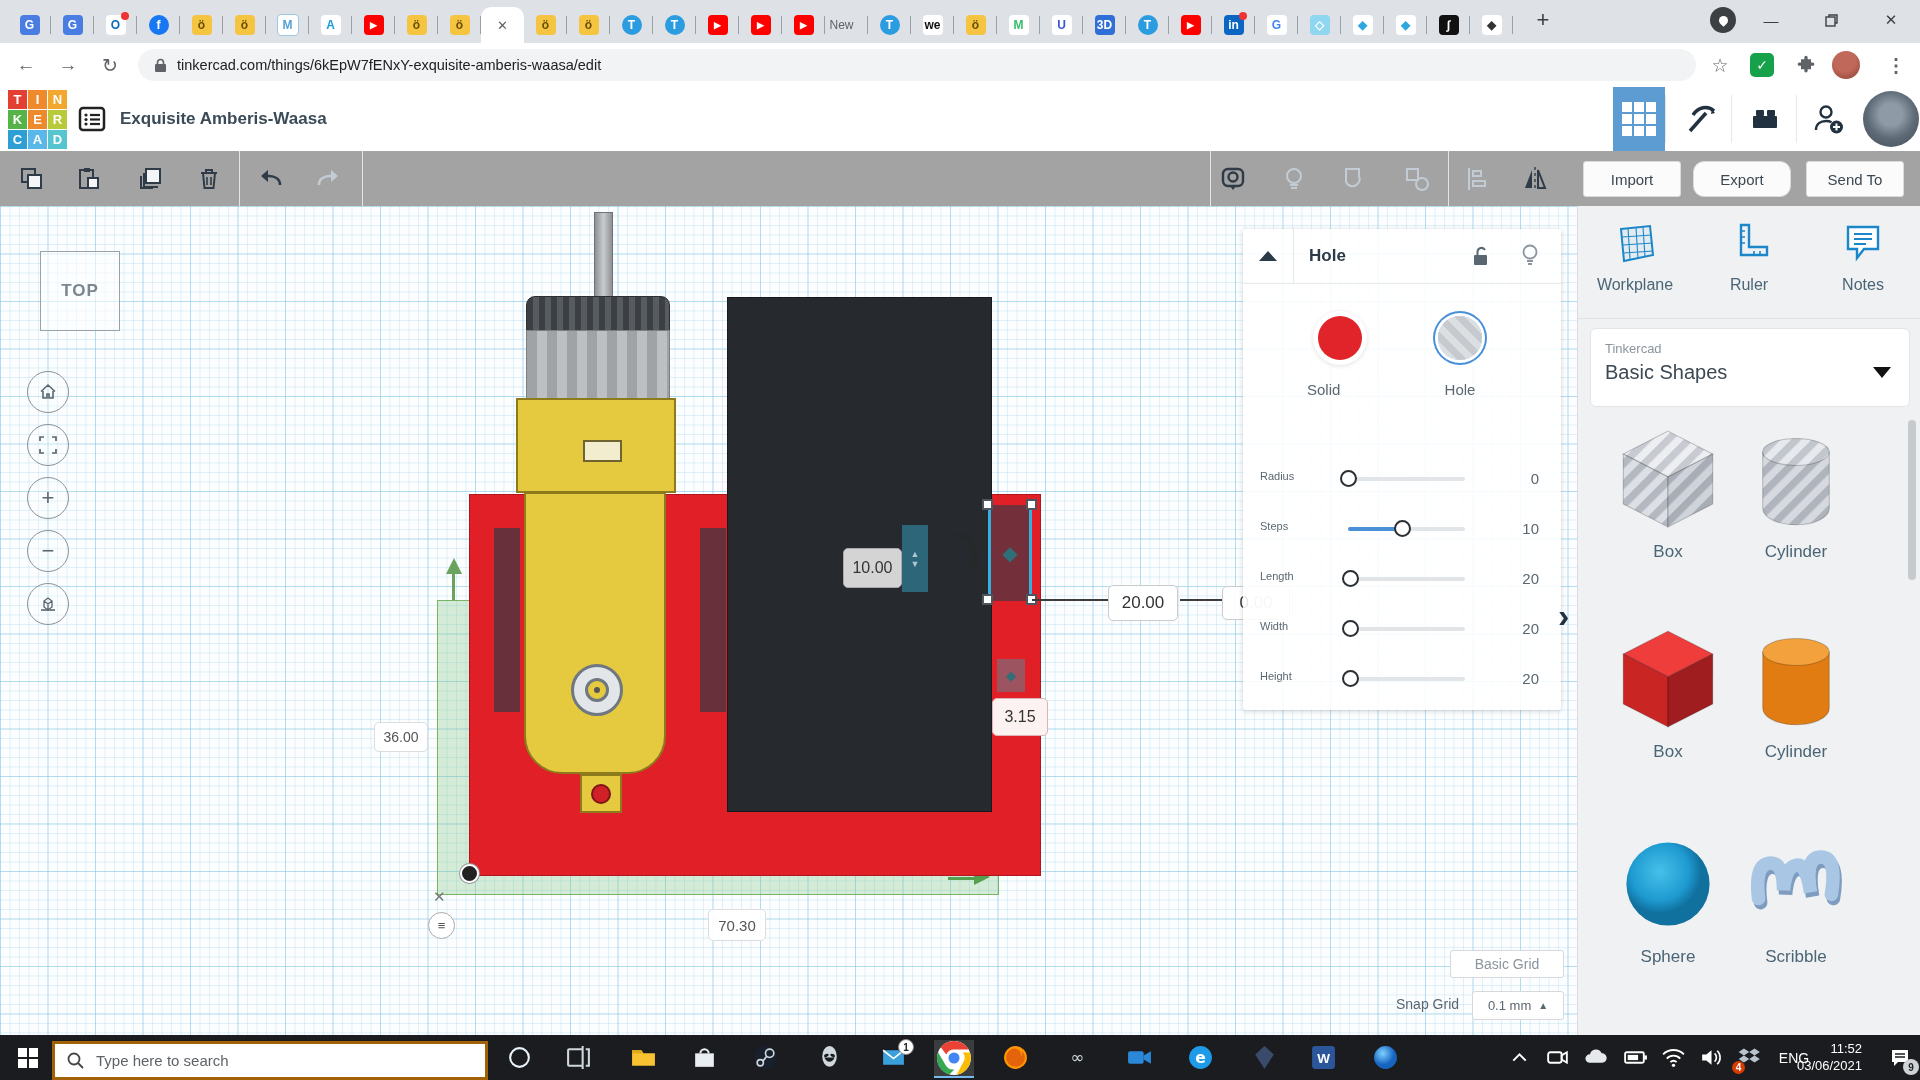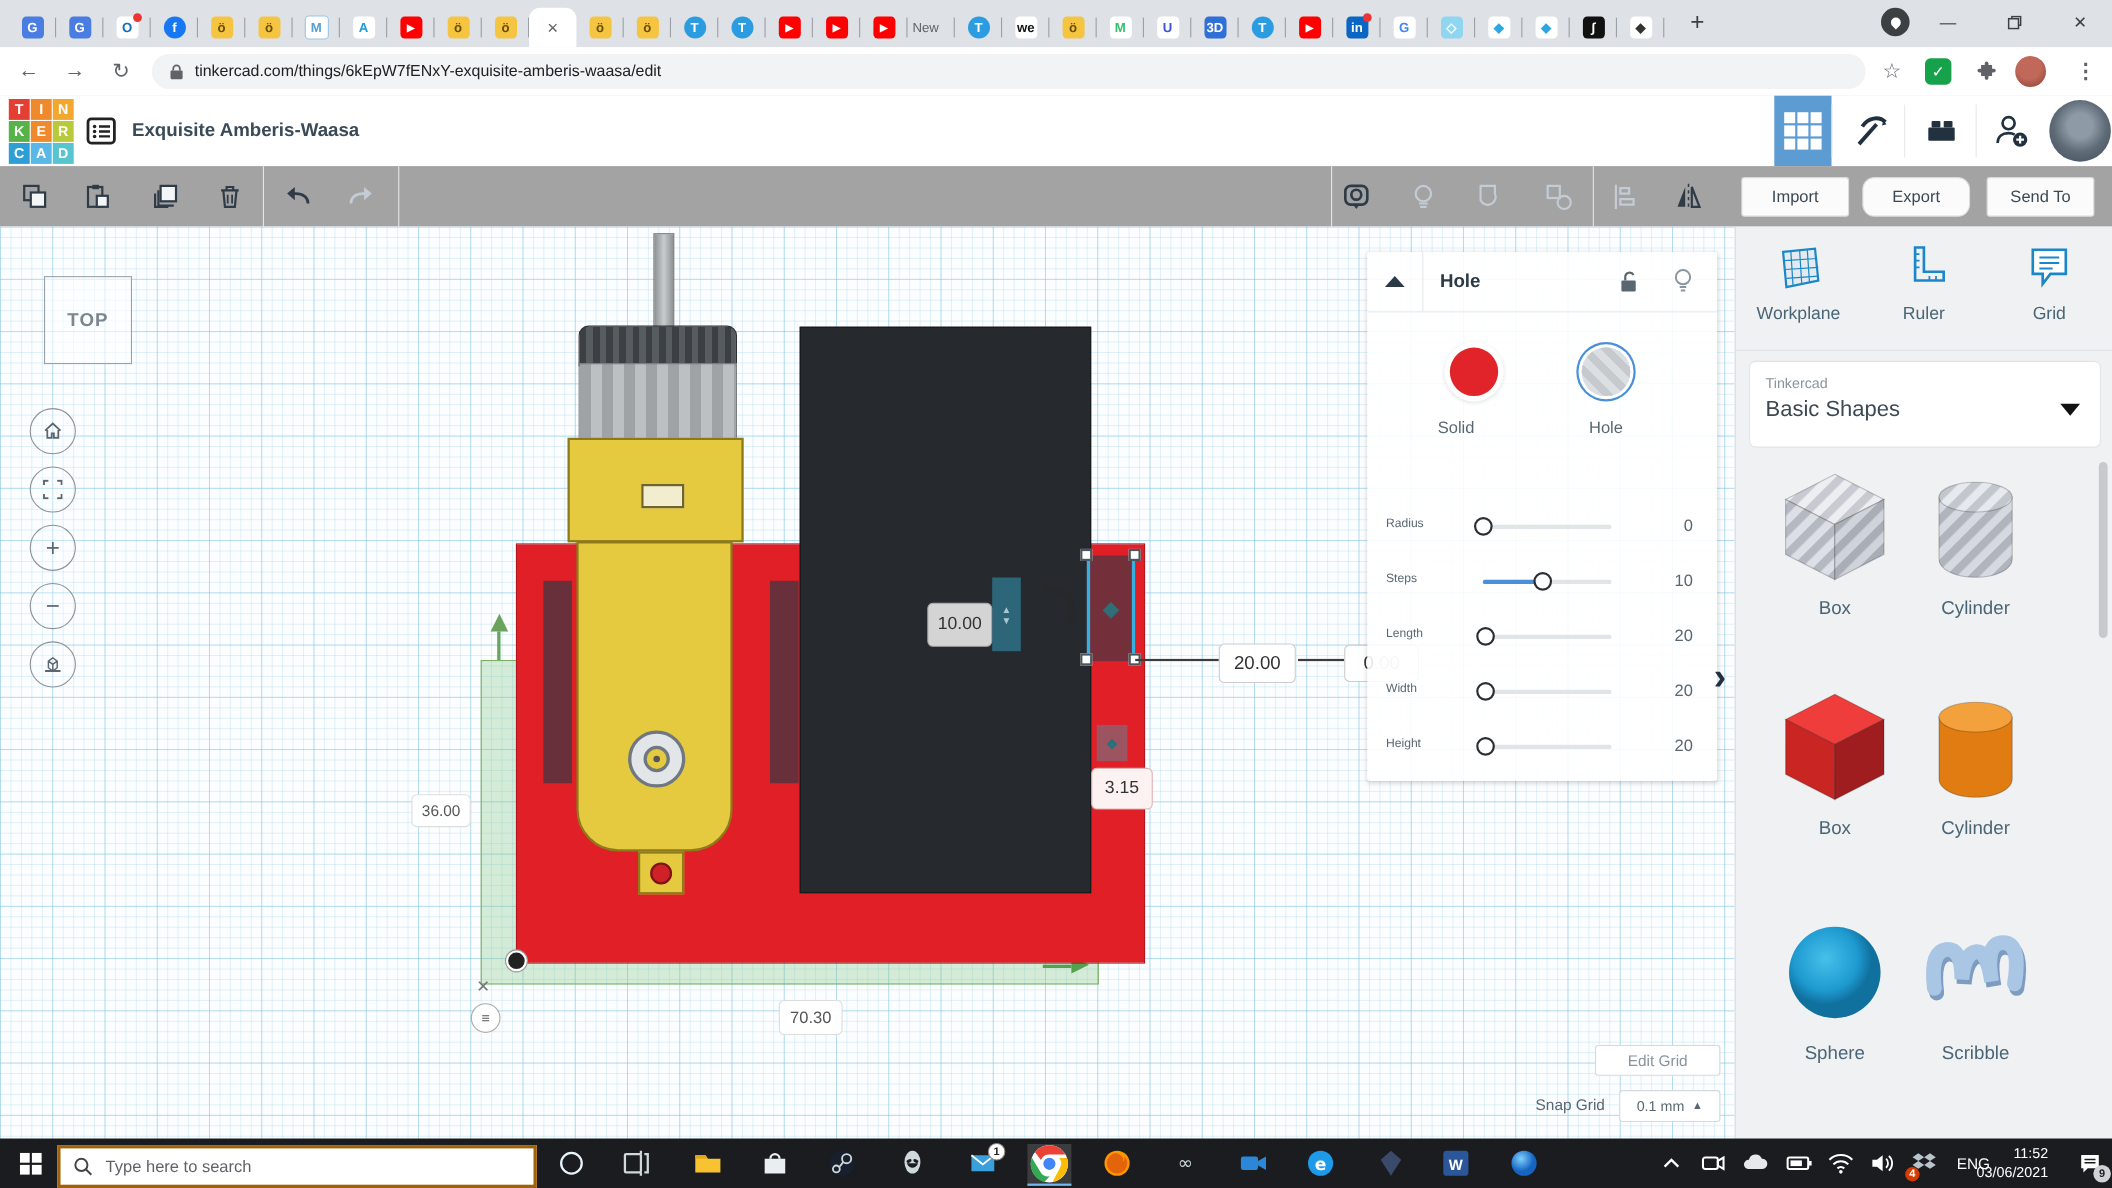--- a/index.html
+++ b/index.html
@@ -475,21 +475,21 @@
         <span style="color:#bbb;">.00</span>
       </div>
     <div class="dimlabel" style="left:992px;top:492px;width:54px;height:36px;background:#fdf2f2;border-color:#e0b2b6;">3.15</div>
     <div class="dimlabel" style="left:374px;top:516px;width:52px;height:28px;font-size:14px;color:#555;border-color:#ddd;">36.00</div>
     <div class="dimlabel" style="left:708px;top:703px;width:56px;height:30px;font-size:15px;color:#555;border-color:#ddd;">70.30</div>
 
     <div class="abs" style="left:460px;top:658px;width:15px;height:15px;border-radius:50%;background:#222;border:2px solid #fff;box-shadow:0 0 0 1px #999;"></div>
     <div class="abs" style="left:433px;top:682px;font-size:15px;color:#777;">✕</div>
     <div class="abs flexc" style="left:428px;top:706px;width:25px;height:25px;border-radius:50%;background:#fff;border:1px solid #aaa;color:#555;font-size:13px;">≡</div>
 
-    <div class="abs flexc" style="left:1450px;top:744px;width:112px;height:26px;background:#fff;border:1px solid #d5d9dd;border-radius:3px;font-size:14px;color:#8a949e;">Edit Grid</div>
+    <div class="abs flexc" style="left:1450px;top:744px;width:112px;height:26px;background:#fff;border:1px solid #d5d9dd;border-radius:3px;font-size:14px;color:#8a949e;">Basic Grid</div>
     <div class="abs" style="left:1396px;top:790px;font-size:14px;color:#5b6770;">Snap Grid</div>
     <div class="abs flexc" style="left:1472px;top:785px;width:90px;height:27px;background:#fff;border:1px solid #d5d9dd;border-radius:3px;font-size:13px;color:#5b6770;gap:7px;">
       <span>0.1 mm</span>
         <span style="font-size:10px;">▲</span>
     </div>
   </div>
 
   <div class="abs" style="left:1558px;top:596px;font-size:34px;font-weight:bold;color:#223140;z-index:5;">›</div>
 
   <div id="inspector" class="abs">
@@ -569,21 +569,21 @@
               <path d="M9 9L38 6 41 35 12 41z" fill="rgba(27,135,201,.06)" stroke="#1b87c9" stroke-width="2"></path>
               <path d="M16 8l2 31M24 7.5l2 31M31 7l2 30M10 17l30-2M11 25l30-2M12 33l29-2" stroke="#1b87c9" stroke-width="1.1"></path>
             </svg></span><div class="lbl">Workplane</div></div>
         <div class="toolitem" style="left: 126px;"><span><svg width="46" height="46" viewBox="0 0 46 46">
               <path d="M15 5v30h26v-8H23V5z" fill="none" stroke="#1b87c9" stroke-width="2.4"></path>
               <path d="M15 11h4M15 17h4M15 23h4M28 31v4M34 31v4" stroke="#1b87c9" stroke-width="1.6"></path>
             </svg></span><div class="lbl">Ruler</div></div>
         <div class="toolitem" style="left: 240px;"><span><svg width="46" height="46" viewBox="0 0 46 46">
               <path d="M8 7h30v22H24l-7 9v-9H8z" fill="#fff" stroke="#1b87c9" stroke-width="2.4"></path>
               <path d="M14 14h18M14 19h18M14 24h12" stroke="#1b87c9" stroke-width="1.8"></path>
-            </svg></span><div class="lbl">Grid</div></div>
+            </svg></span><div class="lbl">Notes</div></div>
       </div>
     <div id="shapegrid">
         <div class="shapecell" style="left: 30px; top: 218px;"><span><svg width="104" height="110" viewBox="0 0 100 104">
               <defs>
                 <pattern id="p0t" width="14" height="14" patternUnits="userSpaceOnUse" patternTransform="rotate(45)">
                   <rect width="14" height="14" fill="#eceef2"></rect>
                   <rect width="7" height="14" fill="#c7cad1"></rect>
                 </pattern>
                 <pattern id="p0l" width="14" height="14" patternUnits="userSpaceOnUse" patternTransform="rotate(45)">
                   <rect width="14" height="14" fill="#dcdfe5"></rect>

